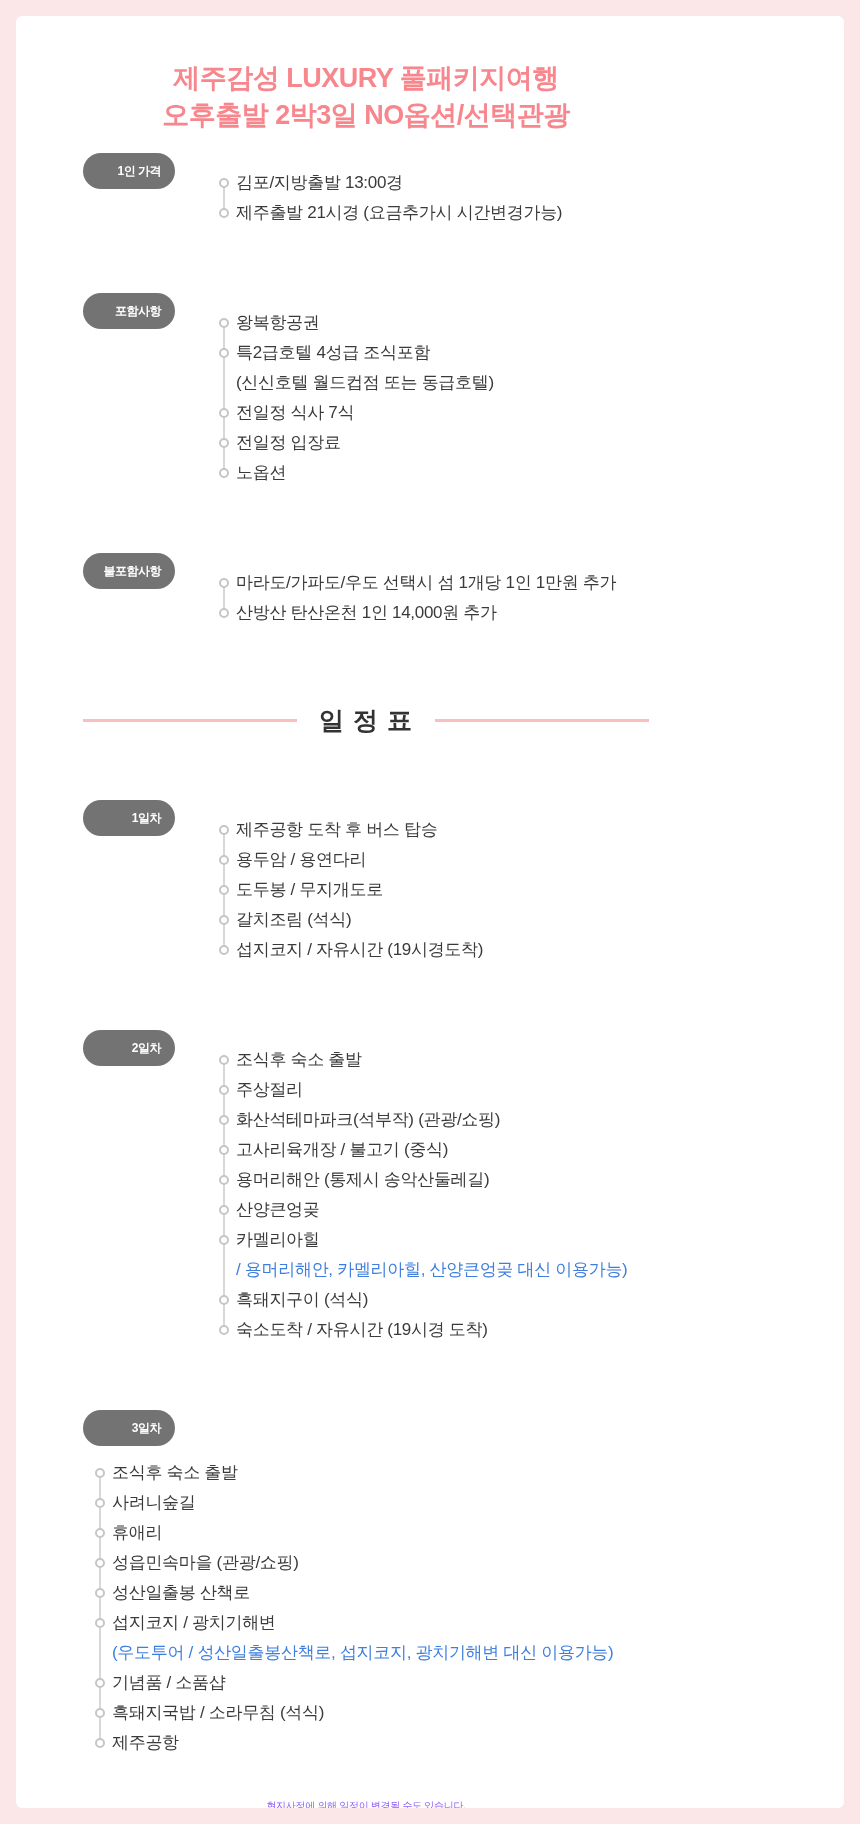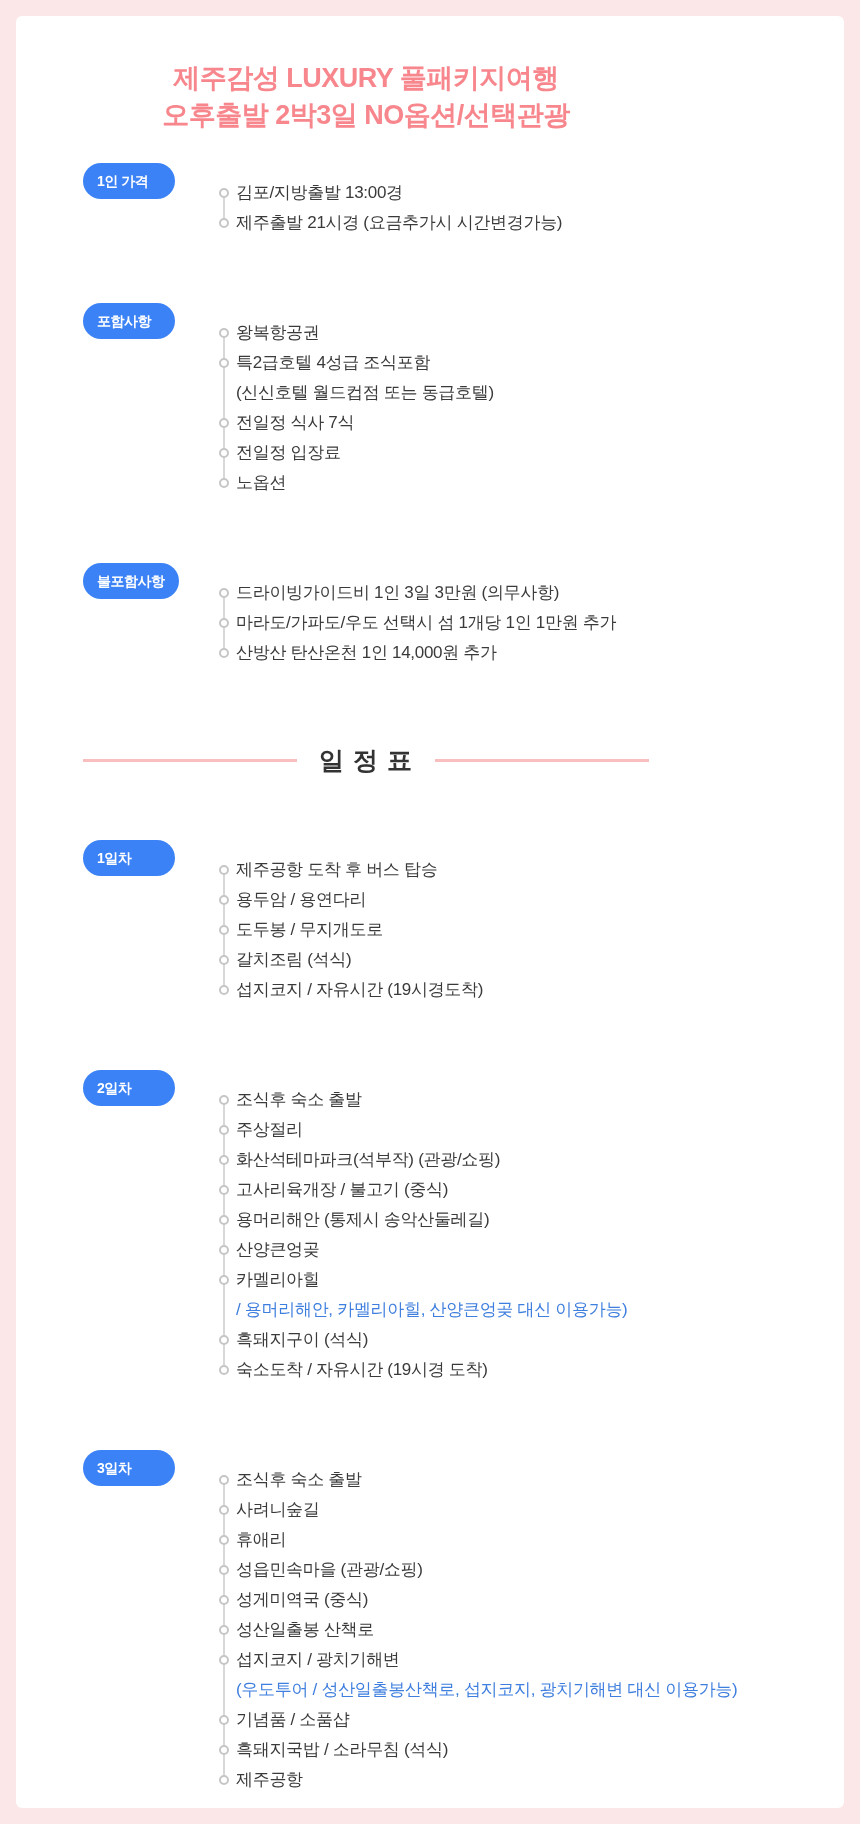--- a/index.html
+++ b/index.html
@@ -15,38 +15,38 @@
     height:1792px;
     background:#ffffff;
     border-radius:6px;
     box-sizing:border-box;
     padding-top:44px;
     overflow:hidden;
   }
   .content { width:566px; margin-left:67px; }
 
   .title {
-    margin:0 0 32px;
+    margin:0 0 22px;
     text-align:center;
     font-size:27px;
     line-height:37px;
     font-weight:bold;
     color:#f7868d;
     letter-spacing:-0.5px;
   }
 
   .section { display:flex; align-items:flex-start; margin-bottom:56px; }
   .badge-col { width:124px; flex:none; }
   .badge {
     display:inline-block;
     min-width:64px;
-    text-align:left;
-    background:#3b82f6;
+    text-align:right;
+    background:#737373;
     color:#ffffff;
-    font-size:14px;
+    font-size:12px;
     font-weight:bold;
     line-height:22px;
     padding:7px 14px;
     border-radius:19px;
     margin-top:-3px;
     letter-spacing:-0.5px;
   }
 
   .timeline { flex:1; position:relative; margin:12px; padding:0; list-style:none; }
   .timeline::before {
@@ -74,21 +74,21 @@
     background:#ffffff;
     z-index:1;
     display:block;
   }
   .tl-item.blue { color:#3e7ede; }
 
   .divider { display:flex; align-items:center; margin:64px 0 66px; }
   .divider .line { flex:1; height:3px; background:#f9bfbf; }
   .divider .label { margin:0 22px; font-size:25px; font-weight:bold; color:#333333; letter-spacing:1px; }
 
-  #day-sections .section:last-child { margin-bottom:0; }
+  #day-sections .section:last-child { margin-bottom:0;flex-direction:column; }
 
   .footer-note {
     margin:29px 0 0;
     text-align:center;
     font-size:10px;
     color:#8b5cf6;
     letter-spacing:-0.3px;
   }
 </style>
 </head>
@@ -114,21 +114,20 @@
             <li class="tl-item"><span class="dot"></span><span class="tl-text">특2급호텔 4성급 조식포함</span></li>
             <li class="tl-item cont"><span class="tl-text">(신신호텔 월드컵점 또는 동급호텔)</span></li>
             <li class="tl-item"><span class="dot"></span><span class="tl-text">전일정 식사 7식</span></li>
             <li class="tl-item"><span class="dot"></span><span class="tl-text">전일정 입장료</span></li>
             <li class="tl-item"><span class="dot"></span><span class="tl-text">노옵션</span></li>
           </ul>
         </section>
         <section class="section">
           <div class="badge-col"><div class="badge">불포함사항</div></div>
           <ul class="timeline">
-            <li class="tl-item"><span class="dot"></span><span class="tl-text">드라이빙가이드비 1인 3일 3만원 (의무사항)</span></li>
             <li class="tl-item"><span class="dot"></span><span class="tl-text">마라도/가파도/우도 선택시 섬 1개당 1인 1만원 추가</span></li>
             <li class="tl-item"><span class="dot"></span><span class="tl-text">산방산 탄산온천 1인 14,000원 추가</span></li>
           </ul>
         </section>
       </div>
 
     <div class="divider">
       <span class="line"></span>
       <span class="label">일 정 표</span>
       <span class="line"></span>
@@ -160,21 +159,20 @@
             <li class="tl-item"><span class="dot"></span><span class="tl-text">숙소도착 / 자유시간 (19시경 도착)</span></li>
           </ul>
         </section>
         <section class="section">
           <div class="badge-col"><div class="badge">3일차</div></div>
           <ul class="timeline">
             <li class="tl-item"><span class="dot"></span><span class="tl-text">조식후 숙소 출발</span></li>
             <li class="tl-item"><span class="dot"></span><span class="tl-text">사려니숲길</span></li>
             <li class="tl-item"><span class="dot"></span><span class="tl-text">휴애리</span></li>
             <li class="tl-item"><span class="dot"></span><span class="tl-text">성읍민속마을 (관광/쇼핑)</span></li>
-            <li class="tl-item"><span class="dot"></span><span class="tl-text">성게미역국 (중식)</span></li>
             <li class="tl-item"><span class="dot"></span><span class="tl-text">성산일출봉 산책로</span></li>
             <li class="tl-item"><span class="dot"></span><span class="tl-text">섭지코지 / 광치기해변</span></li>
             <li class="tl-item cont blue"><span class="tl-text">(우도투어 / 성산일출봉산책로, 섭지코지, 광치기해변 대신 이용가능)</span></li>
             <li class="tl-item"><span class="dot"></span><span class="tl-text">기념품 / 소품샵</span></li>
             <li class="tl-item"><span class="dot"></span><span class="tl-text">흑돼지국밥 / 소라무침 (석식)</span></li>
             <li class="tl-item"><span class="dot"></span><span class="tl-text">제주공항</span></li>
           </ul>
         </section>
       </div>
 

